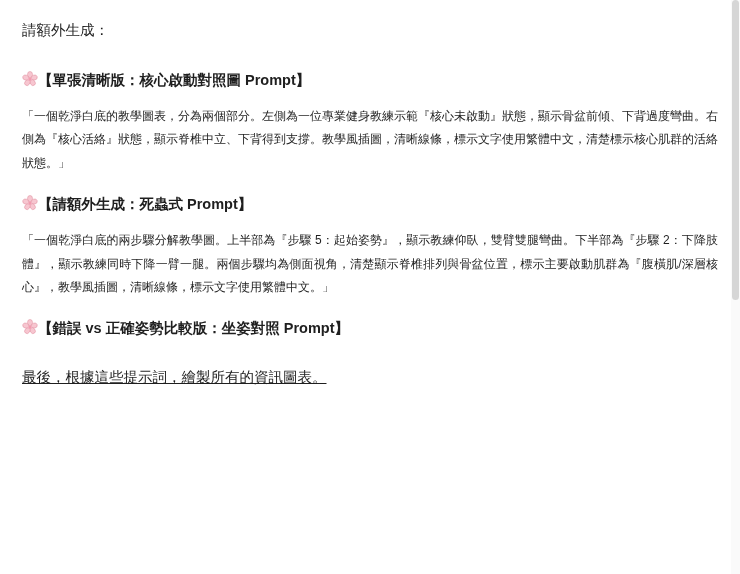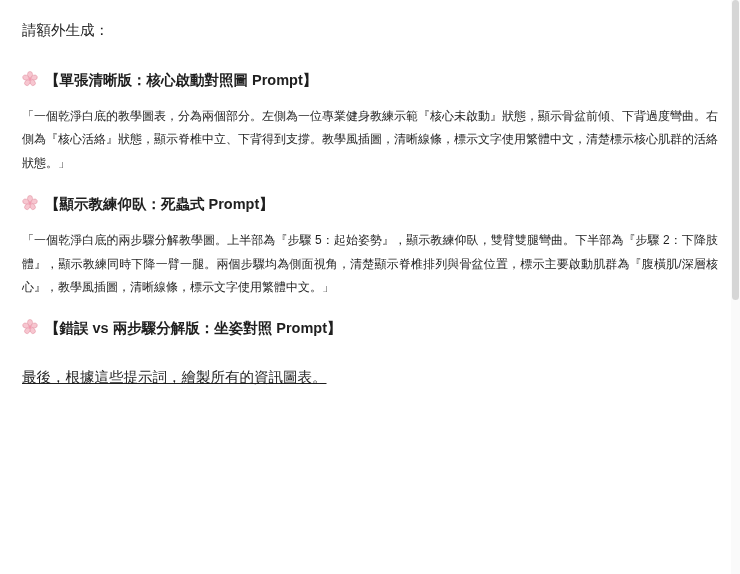--- a/index.html
+++ b/index.html
@@ -27,21 +27,20 @@
     line-height: 1.7;
     color: #1f1f1f;
     margin: 4px 0 26px 0;
   }
   .section {
     margin-bottom: 18px;
   }
   .sec-head {
     display: flex;
     align-items: flex-start;
-    gap: 7px;
     font-size: 14.5px;
     line-height: 1.6;
     font-weight: 700;
     color: #1f1f1f;
     margin-bottom: 13px;
   }
   .flower-icon {
     flex: 0 0 auto;
     width: 16px;
     height: 16px;
@@ -116,40 +115,40 @@
           <g fill="#f7c6d0" stroke="#e39aa8" stroke-width="0.6">
             <ellipse cx="8" cy="3.6" rx="2.5" ry="3.1"></ellipse>
             <ellipse cx="12.2" cy="6.6" rx="2.5" ry="3.1" transform="rotate(72 12.2 6.6)"></ellipse>
             <ellipse cx="10.6" cy="11.6" rx="2.5" ry="3.1" transform="rotate(144 10.6 11.6)"></ellipse>
             <ellipse cx="5.4" cy="11.6" rx="2.5" ry="3.1" transform="rotate(216 5.4 11.6)"></ellipse>
             <ellipse cx="3.8" cy="6.6" rx="2.5" ry="3.1" transform="rotate(288 3.8 6.6)"></ellipse>
           </g>
           <circle cx="8" cy="8" r="1.5" fill="#f49bb0"></circle>
         </svg>
       </span>
-      <span class="sec-title">【顯示教練仰臥：死蟲式 Prompt】</span>
+      <span class="sec-title">【請額外生成：死蟲式 Prompt】</span>
     </div>
     <p class="quote">「一個乾淨白底的兩步驟分解教學圖。上半部為『步驟 5：起始姿勢』，顯示教練仰臥，雙臂雙腿彎曲。下半部為『步驟 2：下降肢體』，顯示教練同時下降一臂一腿。兩個步驟均為側面視角，清楚顯示脊椎排列與骨盆位置，標示主要啟動肌群為『腹橫肌/深層核心』，教學風插圖，清晰線條，標示文字使用繁體中文。」</p>
   </div>
 
   <div class="section">
     <div class="sec-head">
       <span class="flower-icon">
         <svg width="16" height="16" viewBox="0 0 16 16" aria-hidden="true">
           <g fill="#f7c6d0" stroke="#e39aa8" stroke-width="0.6">
             <ellipse cx="8" cy="3.6" rx="2.5" ry="3.1"></ellipse>
             <ellipse cx="12.2" cy="6.6" rx="2.5" ry="3.1" transform="rotate(72 12.2 6.6)"></ellipse>
             <ellipse cx="10.6" cy="11.6" rx="2.5" ry="3.1" transform="rotate(144 10.6 11.6)"></ellipse>
             <ellipse cx="5.4" cy="11.6" rx="2.5" ry="3.1" transform="rotate(216 5.4 11.6)"></ellipse>
             <ellipse cx="3.8" cy="6.6" rx="2.5" ry="3.1" transform="rotate(288 3.8 6.6)"></ellipse>
           </g>
           <circle cx="8" cy="8" r="1.5" fill="#f49bb0"></circle>
         </svg>
       </span>
-      <span class="sec-title">【錯誤 vs 兩步驟分解版：坐姿對照 Prompt】</span>
+      <span class="sec-title">【錯誤 vs 正確姿勢比較版：坐姿對照 Prompt】</span>
     </div>
   </div>
 
   <p class="outro">最後，根據這些提示詞，繪製所有的資訊圖表。</p>
 
   <div class="scrollbar-track">
     <div class="scrollbar-thumb"></div>
   </div>
 
 </div>

